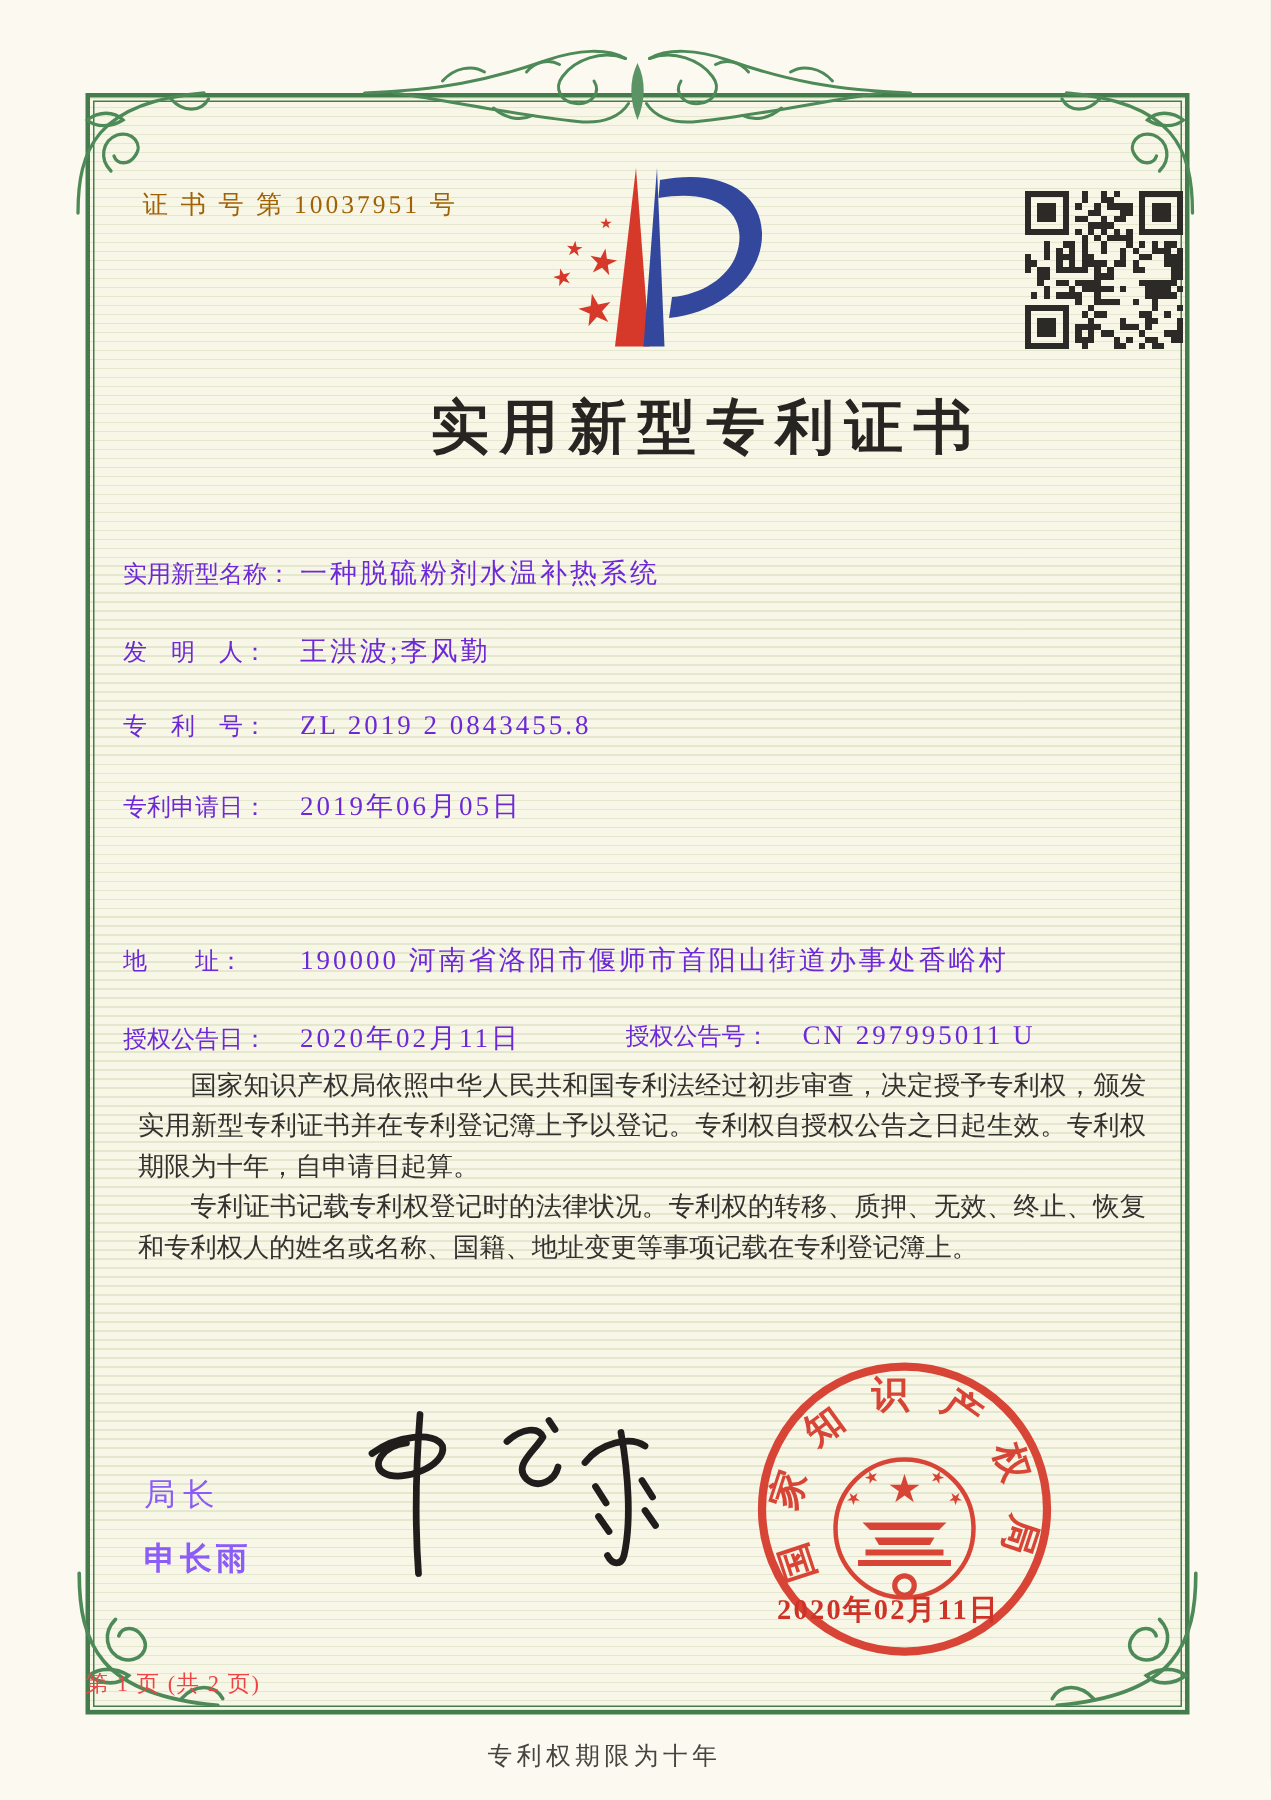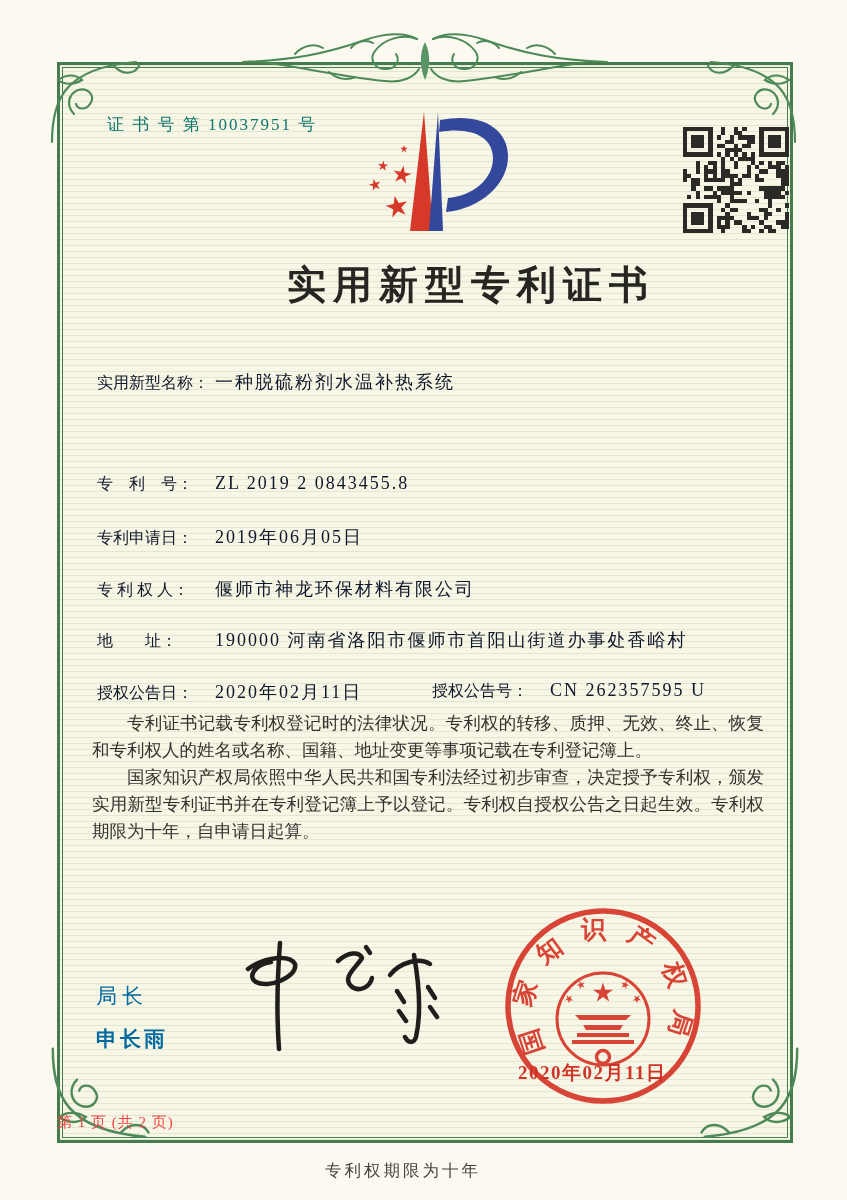--- a/index.html
+++ b/index.html
@@ -24,47 +24,47 @@
         rgba(128,166,100,0.18) 0px, rgba(128,166,100,0.18) 1px,
         rgba(248,246,229,0) 1px, rgba(248,246,229,0) 6px),
       #f8f6e6;
   }
   .frame-inner{
     position:absolute;left:2px;top:2px;right:2px;bottom:2px;
     border:1px solid #447c4e;
   }
   .orn{position:absolute;pointer-events:none;}
   .cert-no{
-    position:absolute;left:95px;top:113px;
-    font-size:17px;letter-spacing:2px;color:#0f766e;margin-left:12px;
+    position:absolute;left:95px;top:125px;
+    font-size:17px;letter-spacing:2px;color:#a16207;
   }
   .logo{position:absolute;left:340px;top:110px;width:175px;height:125px;}
   .qr{position:absolute;left:683px;top:127px;width:106px;height:106px;}
   .title{
     position:absolute;left:57px;top:258px;width:828px;
     text-align:center;font-size:39px;font-weight:700;
     letter-spacing:7px;color:#262522;margin:0;
   }
   .row{
-    position:absolute;left:97px;width:680px;
-    white-space:nowrap;color:#0f172a;
+    position:absolute;left:82px;width:680px;
+    white-space:nowrap;color:#6d28d9;
   }
   .row .lbl{
     display:inline-block;width:118px;
     font-size:16px;letter-spacing:0;vertical-align:baseline;
   }
   .row .val{font-size:18px;letter-spacing:2px;}
   .row .pair2{position:absolute;left:335px;top:0;}
   .paras{
     position:absolute;left:92px;top:710px;width:672px;
     font-size:17.5px;line-height:27px;color:#33322f;
     text-align:justify;
   }
   .paras p{margin:0;text-indent:2em;}
-  .officer{position:absolute;left:96px;color:#0369a1;}
+  .officer{position:absolute;left:96px;color:#8b5cf6;}
   .officer-title{top:982px;font-size:21px;letter-spacing:5px;}
   .officer-name{top:1025px;font-size:21px;letter-spacing:3px;font-weight:bold;}
   .signature{position:absolute;left:218px;top:935px;width:235px;height:125px;}
   .seal{position:absolute;left:498px;top:901px;width:210px;height:210px;opacity:.93;}
   .seal-date{
     position:absolute;left:518px;top:1060px;
     font-size:19px;letter-spacing:1.5px;color:#cf3226;font-weight:600;
   }
   .page-info{
     position:absolute;left:57px;top:1113px;width:808px;
@@ -451,43 +451,43 @@
       <rect x="18" y="24" width="1" height="1" fill="#2b2a26"></rect>
       <rect x="20" y="24" width="1" height="1" fill="#2b2a26"></rect>
       <rect x="21" y="24" width="1" height="1" fill="#2b2a26"></rect>
     </svg>
 
   <h1 class="title">实用新型专利证书</h1>
 
   <div class="row" style="top:370px">
     <span class="lbl">实用新型名称：</span><span class="val">一种脱硫粉剂水温补热系统</span>
   </div>
+  <div class="row" style="top:422px">
+    <span class="lbl">发　明　人：</span><span class="val">王洪波;李风勤</span>
+  </div>
   <div class="row" style="top:473px">
     <span class="lbl">专　利　号：</span><span class="val">ZL 2019 2 0843455.8</span>
   </div>
   <div class="row" style="top:525px">
     <span class="lbl">专利申请日：</span><span class="val">2019年06月05日</span>
-  </div>
-  <div class="row" style="top:577px">
-    <span class="lbl">专 利 权 人：</span><span class="val">偃师市神龙环保材料有限公司</span>
   </div>
   <div class="row" style="top:628px">
     <span class="lbl">地　　址：</span><span class="val">190000 河南省洛阳市偃师市首阳山街道办事处香峪村</span>
   </div>
 
   <div class="row" style="top:680px">
     <span class="lbl">授权公告日：</span><span class="val">2020年02月11日</span>
     <span class="pair2">
-      <span class="lbl">授权公告号：</span><span class="val">CN 262357595 U</span>
+      <span class="lbl">授权公告号：</span><span class="val">CN 297995011 U</span>
     </span>
   </div>
 
   <div class="paras">
+    <p>国家知识产权局依照中华人民共和国专利法经过初步审查，决定授予专利权，颁发实用新型专利证书并在专利登记簿上予以登记。专利权自授权公告之日起生效。专利权期限为十年，自申请日起算。</p>
     <p>专利证书记载专利权登记时的法律状况。专利权的转移、质押、无效、终止、恢复和专利权人的姓名或名称、国籍、地址变更等事项记载在专利登记簿上。</p>
-    <p>国家知识产权局依照中华人民共和国专利法经过初步审查，决定授予专利权，颁发实用新型专利证书并在专利登记簿上予以登记。专利权自授权公告之日起生效。专利权期限为十年，自申请日起算。</p>
   </div>
 
   <div class="officer officer-title">局长</div>
   <div class="officer officer-name">申长雨</div>
 
   <svg class="signature" viewBox="0 0 235 125">
     <g stroke="#1f1e1c" fill="none" stroke-width="4.5" stroke-linecap="round" stroke-linejoin="round">
       <path d="M 30,34 C 46,22 72,19 77,29 C 80,42 50,54 38,47 C 29,42 37,29 53,27"></path>
       <path d="M 62,8 C 60,34 58,74 61,114"></path>
       <path d="M 120,26 C 130,17 141,16 144,23 C 138,33 124,42 133,51 C 141,58 152,52 154,43"></path>

